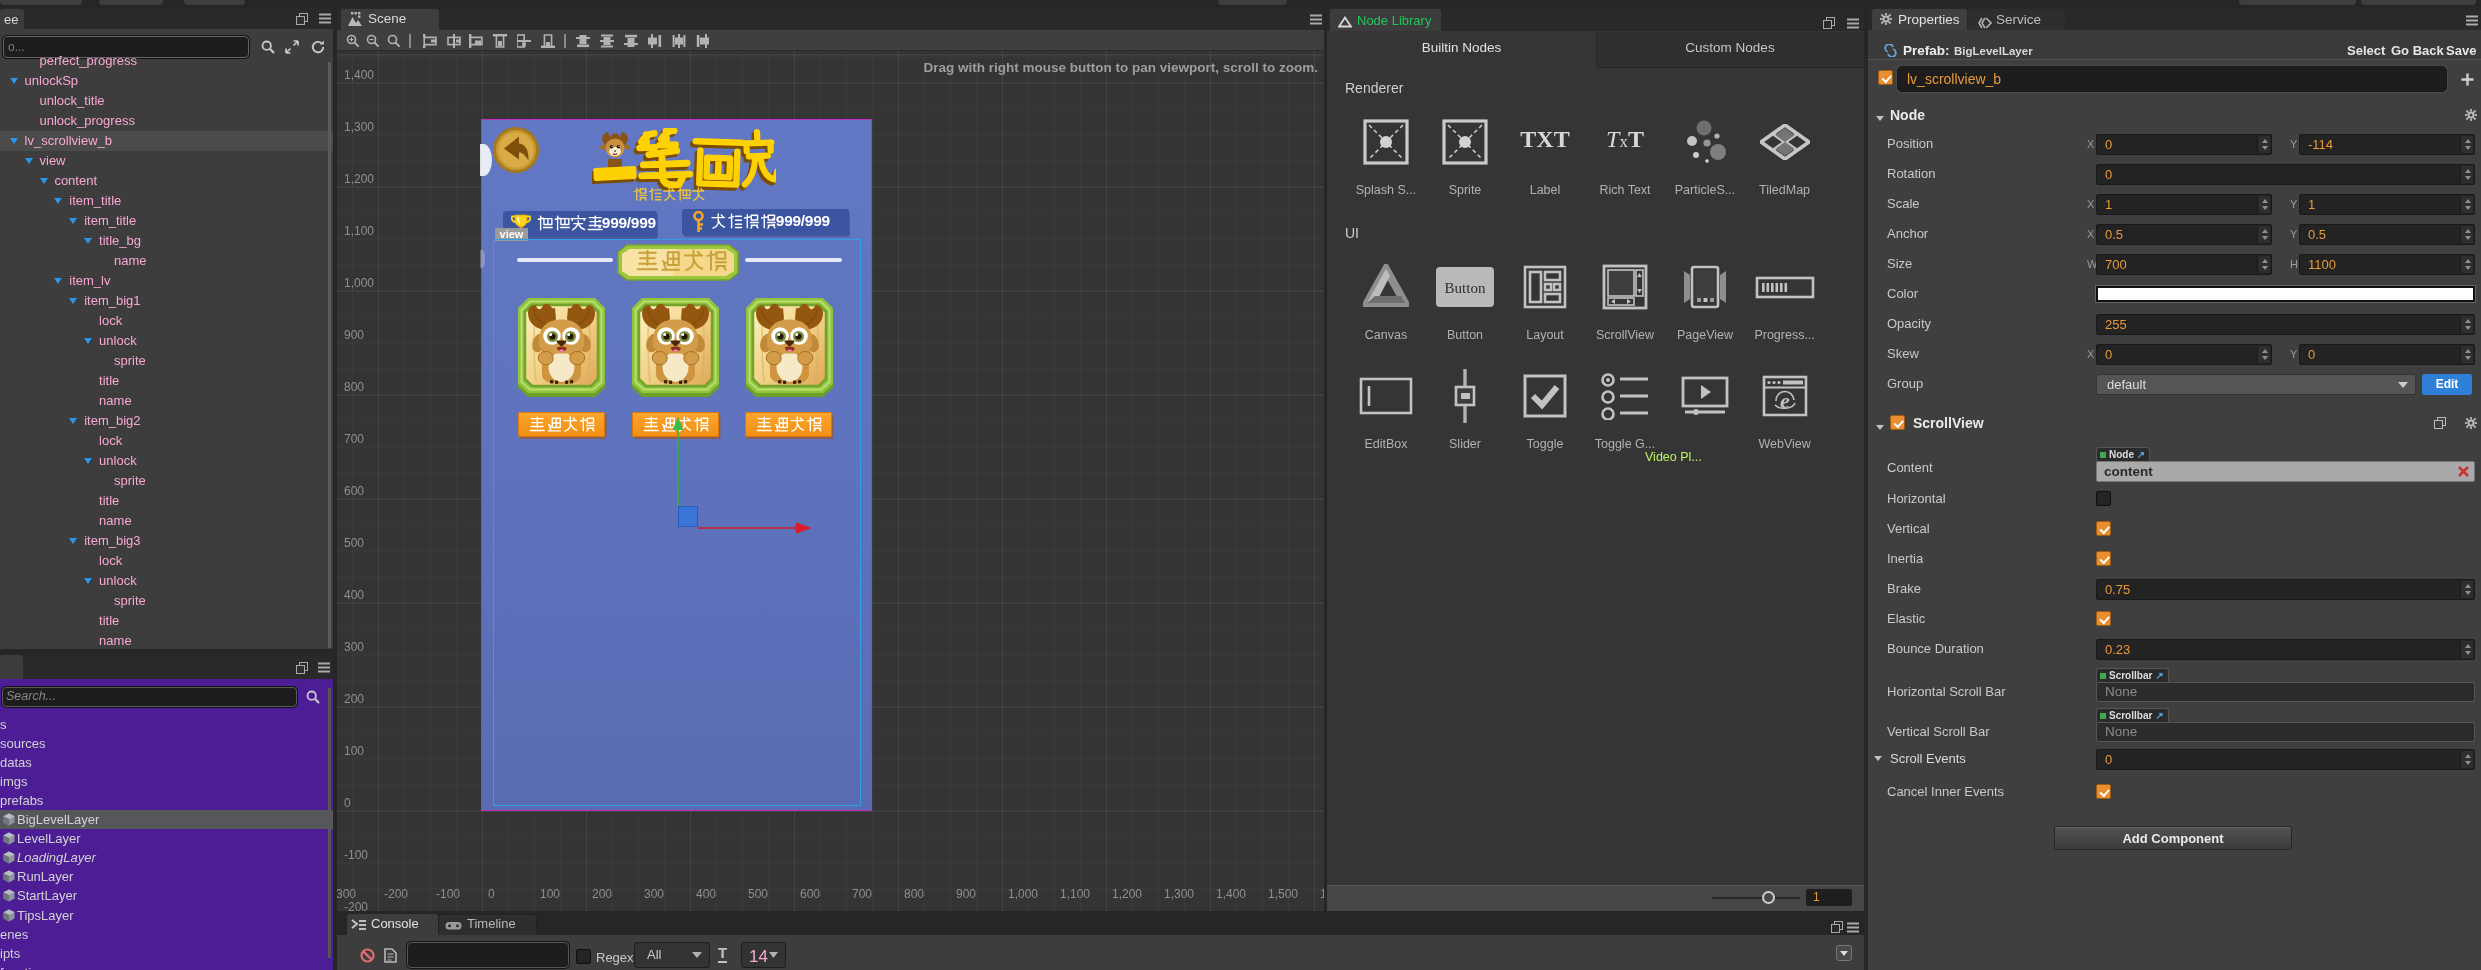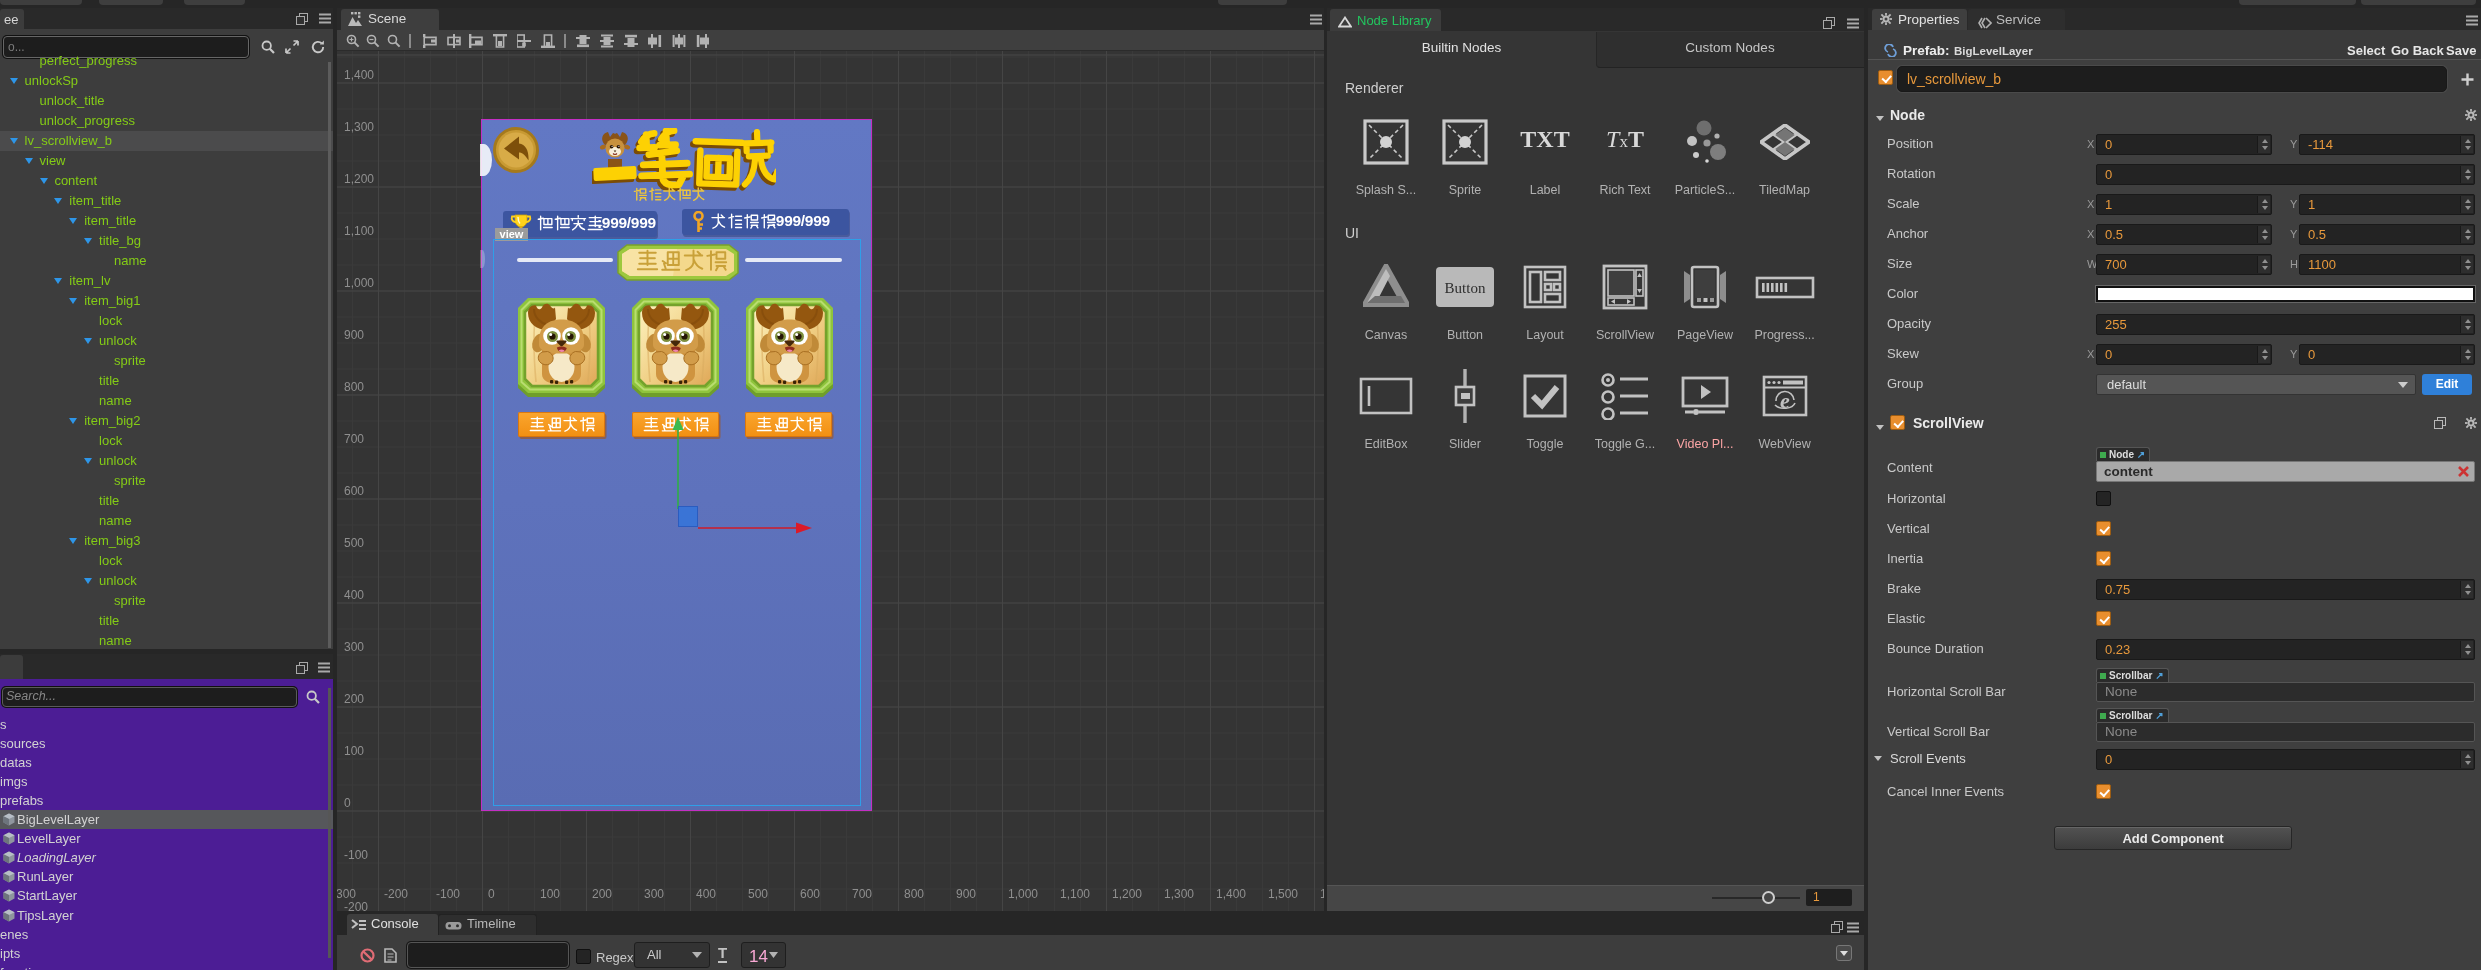--- a/index.html
+++ b/index.html
@@ -1,21 +1,21 @@
 <!DOCTYPE html>
 <html><head><meta charset="utf-8"><style>
 *{margin:0;padding:0;box-sizing:border-box}
 html,body{width:2481px;height:970px;overflow:hidden;background:#262626;
  font-family:"Liberation Sans",sans-serif;-webkit-font-smoothing:antialiased}
 .abs{position:absolute}
 .panel{position:absolute;overflow:hidden}
 .tabrow{position:absolute;background:#292929}
 .tab{position:absolute;top:1px;height:20px;background:#3c3c3c;color:#d6d6d6;font-size:13px;
  display:flex;align-items:center;border-radius:3px 3px 0 0}
-.treerow{position:absolute;left:0;width:333px;height:20px;font-size:13px;color:#84cc16;line-height:20px}
+.treerow{position:absolute;left:0;width:333px;height:20px;font-size:13px;color:#f9a8d4;line-height:20px}
 .arr{position:absolute;width:0;height:0;border-left:4.5px solid transparent;border-right:4.5px solid transparent;border-top:6px solid #2e96e8;top:7px}
 .garr{position:absolute;width:0;height:0;border-left:4px solid transparent;border-right:4px solid transparent;border-top:5px solid #c2c2c2}
 .assetrow{position:absolute;left:0;width:333px;height:19px;font-size:13px;color:#d2d2d2;line-height:19px}
 .input{position:absolute;background:#1d1d1d;border:1px solid #121212;border-radius:3px}
 .ruler{position:absolute;color:#8f8f8f;font-size:12px}
 .plabel{position:absolute;color:#c9c9c9;font-size:13px}
 .pinput{position:absolute;background:#232323;border:1px solid #191919;border-radius:2px;color:#e8993c;
  font-size:13px;line-height:19px;padding-left:8px}
 .spin{position:absolute;right:1px;top:1px;bottom:1px;width:13px;background:#2e2e2e;border-left:1px solid #191919}
 .spin:before{content:"";position:absolute;left:3.5px;top:3px;border-left:3.5px solid transparent;border-right:3.5px solid transparent;border-bottom:4px solid #909090}
@@ -361,20 +361,21 @@
       <path d="M7,0 V14" stroke="#b2b2b2" stroke-width="2"></path>
       <rect x="3" y="3.5" width="8" height="7" fill="#b2b2b2"></rect>
       <path d="M1.6,1 V13 M12.4,1 V13" stroke="#b2b2b2" stroke-width="2"></path>
     </svg>
 <svg class="abs" style="left:359px;top:25.5px" width="14" height="14" viewBox="0 0 14 14">
       <path d="M10,0 V14" stroke="#b2b2b2" stroke-width="2"></path>
       <rect x="4" y="3.5" width="9" height="7" fill="#b2b2b2"></rect>
       <rect x="0.8" y="1" width="2.6" height="12" fill="#b2b2b2"></rect>
     </svg>
 <div class="abs" style="left:0;top:43px;width:987px;height:860px;overflow:hidden;background:#343434;background-image:repeating-linear-gradient(to right,#454545 0 1px,transparent 1px 104px),repeating-linear-gradient(to bottom,#454545 0 1px,transparent 1px 104px),repeating-linear-gradient(to right,#3a3a3a 0 1px,transparent 1px 26px),repeating-linear-gradient(to bottom,#3a3a3a 0 1px,transparent 1px 26px);background-position:41px 0,0 31.5px,15px 0,0 5.5px">
+<div class="abs" style="left:0;top:9px;width:981px;text-align:right;font-size:13.5px;font-weight:bold;color:#9d9d9d">Drag with right mouse button to pan viewport, scroll to zoom.</div>
 <div class="ruler" style="left:7px;top:16.5px">1,400</div>
 <div class="ruler" style="left:7px;top:68.5px">1,300</div>
 <div class="ruler" style="left:7px;top:120.5px">1,200</div>
 <div class="ruler" style="left:7px;top:172.5px">1,100</div>
 <div class="ruler" style="left:7px;top:224.5px">1,000</div>
 <div class="ruler" style="left:7px;top:276.5px">900</div>
 <div class="ruler" style="left:7px;top:328.5px">800</div>
 <div class="ruler" style="left:7px;top:380.5px">700</div>
 <div class="ruler" style="left:7px;top:432.5px">600</div>
 <div class="ruler" style="left:7px;top:484.5px">500</div>
@@ -815,21 +816,21 @@
       <circle cx="7" cy="42" r="5.5" fill="none" stroke="#c2c2c2" stroke-width="2.6"></circle>
       <path d="M19,7 H47 M19,24 H47 M19,41 H47" stroke="#c2c2c2" stroke-width="3"></path>
     </svg>
     <div class="abs" style="left:238px;top:429px;width:120px;text-align:center;font-size:12.5px;color:#b2b2b2">Toggle G...</div>
 <svg class="abs" style="left:354px;top:368px" width="48" height="40" viewBox="0 0 48 40">
       <rect x="2" y="2" width="44" height="28" fill="none" stroke="#c2c2c2" stroke-width="2.8"></rect>
       <path d="M20,9 L30,16 L20,23 Z" fill="#c2c2c2"></path>
       <path d="M4,36 H12 M18,36 H44" stroke="#c2c2c2" stroke-width="3"></path>
       <circle cx="15" cy="36" r="3" fill="#c2c2c2"></circle>
     </svg>
-    <div class="abs" style="left:318px;top:429px;width:120px;text-align:center;font-size:12.5px;color:#fca5a5">Video Pl...</div>
+    <div class="abs" style="left:318px;top:442px;width:120px;font-size:12.5px;color:#bef264">Video Pl...</div>
 <svg class="abs" style="left:434.6px;top:367px" width="46" height="42" viewBox="0 0 46 42">
       <rect x="2" y="2" width="42" height="38" fill="none" stroke="#c2c2c2" stroke-width="2.6"></rect>
       <circle cx="7" cy="7.5" r="1.6" fill="#c2c2c2"></circle>
       <circle cx="12" cy="7.5" r="1.6" fill="#c2c2c2"></circle>
       <circle cx="17" cy="7.5" r="1.6" fill="#c2c2c2"></circle>
       <rect x="21" y="5.5" width="20" height="4" fill="#c2c2c2"></rect>
       <path d="M2,12.5 H44" stroke="#c2c2c2" stroke-width="2"></path>
       <text x="23" y="33" font-family="Liberation Serif,serif" font-size="22" font-style="italic" font-weight="bold" fill="#c2c2c2" text-anchor="middle">e</text>
       <path d="M14,26 a9,9 0 0 1 18,-1 M13,30 a11,7 0 0 0 20,-2" stroke="#c2c2c2" stroke-width="1.6" fill="none"></path>
     </svg>

